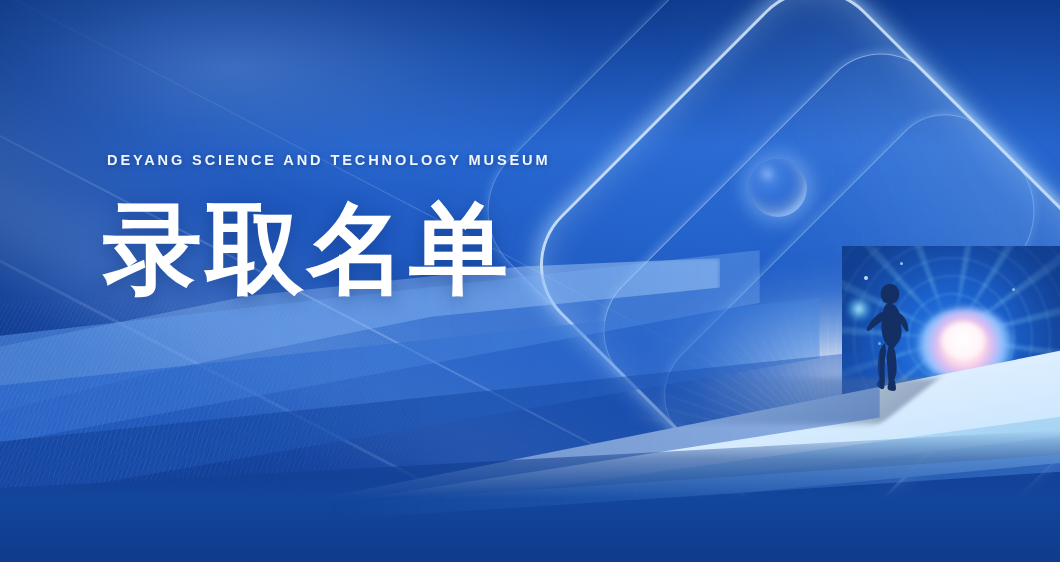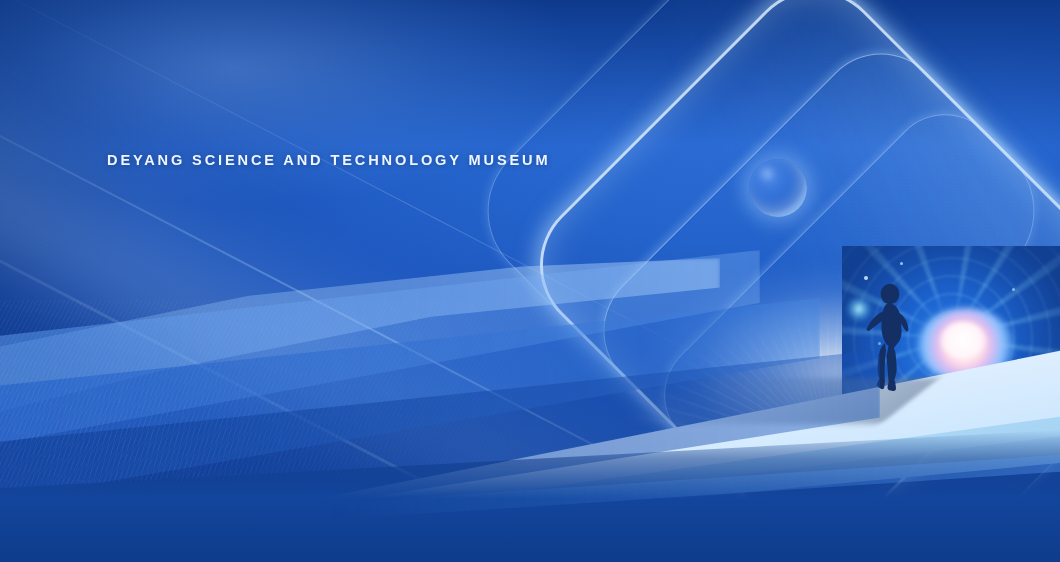--- a/index.html
+++ b/index.html
@@ -327,15 +327,16 @@
   <div class="ribbon" id="rib-1"></div>
   <div class="ribbon" id="rib-2"></div>
   <div class="ribbon" id="rib-3"></div>
   <div id="ripple"></div>
   <div id="ripple2"></div>
   <div id="bottom-band"></div>
   <div id="bottom-sheen"></div>
 
   <div id="text-block">
     <div id="org-subtitle">DEYANG SCIENCE AND TECHNOLOGY MUSEUM</div>
+    <div id="headline">录取名单</div>
   </div>
 
 </div>
 
 </body></html>

